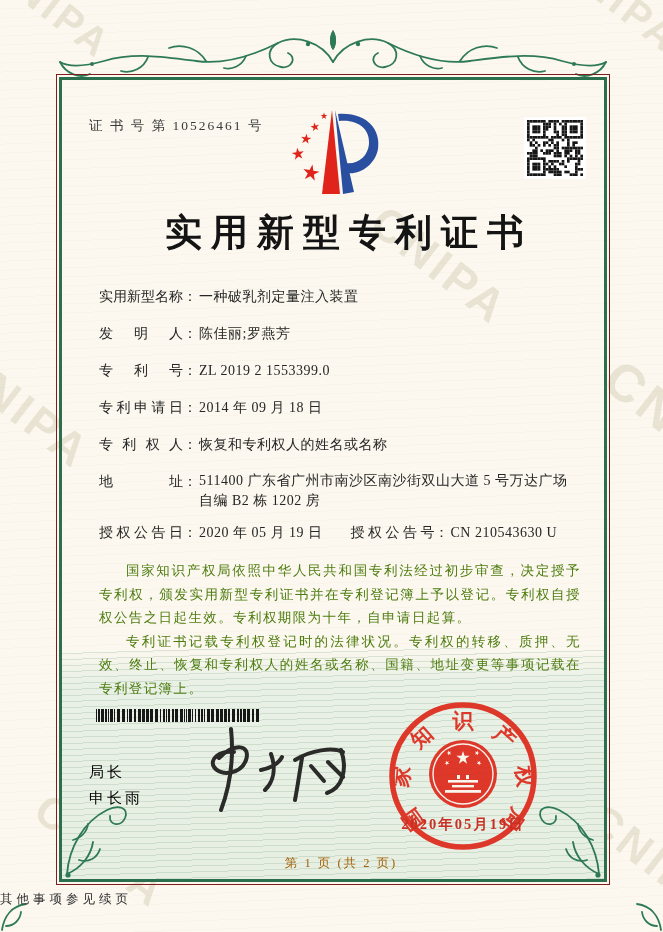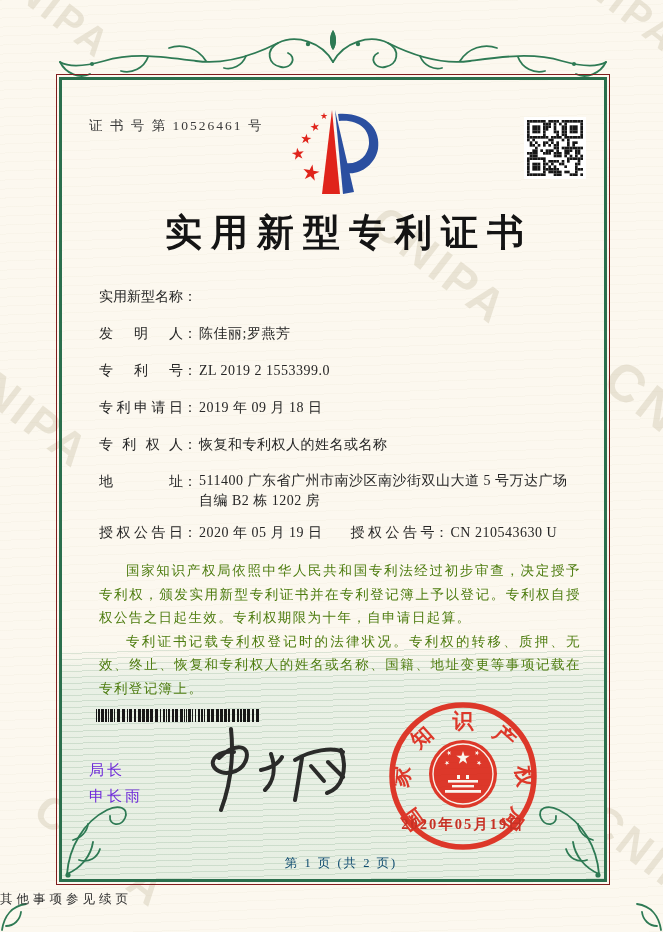--- a/index.html
+++ b/index.html
@@ -52,30 +52,30 @@
   .grant-group{display:flex; line-height:22px;}
   .grant-group.second{margin-left:28px;justify-content:space-between;}
   .gvalue{letter-spacing:.5px;}
 
   .paras{margin-top:9px; text-align:justify; font-size:13.5px; line-height:23.5px;
          letter-spacing:1.4px; color:#4d7c0f;}
   .paras p{margin:0; text-indent:2em;}
 
   
   .barcode{position:absolute; left:34px; top:629px;}
-  .officer{position:absolute; left:27px; top:679px; font-family:Liberation Mono, monospace;
-           font-size:15px; color:#6d28d9; letter-spacing:3px; line-height:26px;}
+  .officer{position:absolute; left:27px; top:679px; font-family:Liberation Sans, sans-serif;
+           font-size:15px; color:#000000; letter-spacing:3px; line-height:26px;}
   .signature{position:absolute; left:129px; top:638px;}
   .seal{position:absolute; left:316px; top:616px; opacity:.93;}
   .seal-ring-char{font-size:21px; font-weight:bold; fill:#dd2b1c; text-anchor:middle;
                   font-family:"Liberation Serif",serif;}
   .seal-date{font-size:14.5px; fill:#c52317; text-anchor:middle; letter-spacing:2px;
              font-family:"Liberation Serif",serif; font-weight:bold;}
   .page-info{position:absolute; left:0; right:0; bottom:7px; text-align:center;
-             font-size:12.5px; letter-spacing:2px; color:#0c4a6e;padding-left:16px;}
+             font-size:12.5px; letter-spacing:2px; color:#a16207;padding-left:16px;}
   .footer-note{position:absolute; left:0; right:0; top:891px; text-align:left;
                font-size:12.5px; letter-spacing:4px; color:#2e2e2e;}
 </style>
 </head>
 <body>
 
 <div class="page">
 
   <div class="watermark" style="left:-20px; top:-16px; font-size:40px;">CNIPA</div>
   <div class="watermark" style="left:548px; top:-22px; font-size:40px;">CNIPA</div>
@@ -384,35 +384,36 @@
             <rect x="20" y="20" width="1" height="1" fill="#161616"></rect>
           </svg>
       </div>
 
       <div class="title">实用新型专利证书</div>
 
       <div class="fields">
         <div class="frow">
           <span class="flabel">实用新型名称</span>
             <span class="fcolon">：</span>
+          <span class="fvalue">一种破乳剂定量注入装置</span>
         </div>
         <div class="frow">
           <span class="flabel">发明人</span>
             <span class="fcolon">：</span>
           <span class="fvalue">陈佳丽;罗燕芳</span>
         </div>
         <div class="frow">
           <span class="flabel">专利号</span>
             <span class="fcolon">：</span>
           <span class="fvalue">ZL 2019 2 1553399.0</span>
         </div>
         <div class="frow">
           <span class="flabel">专利申请日</span>
             <span class="fcolon">：</span>
-          <span class="fvalue">2019 年 09 月 18 日</span>
+          <span class="fvalue">2014 年 09 月 18 日</span>
         </div>
         <div class="frow">
           <span class="flabel">专利权人</span>
             <span class="fcolon">：</span>
           <span class="fvalue">恢复和专利权人的姓名或名称</span>
         </div>
         <div class="frow" style="margin-bottom:11px;">
           <span class="flabel">地址</span>
             <span class="fcolon">：</span>
           <span class="fvalue">

